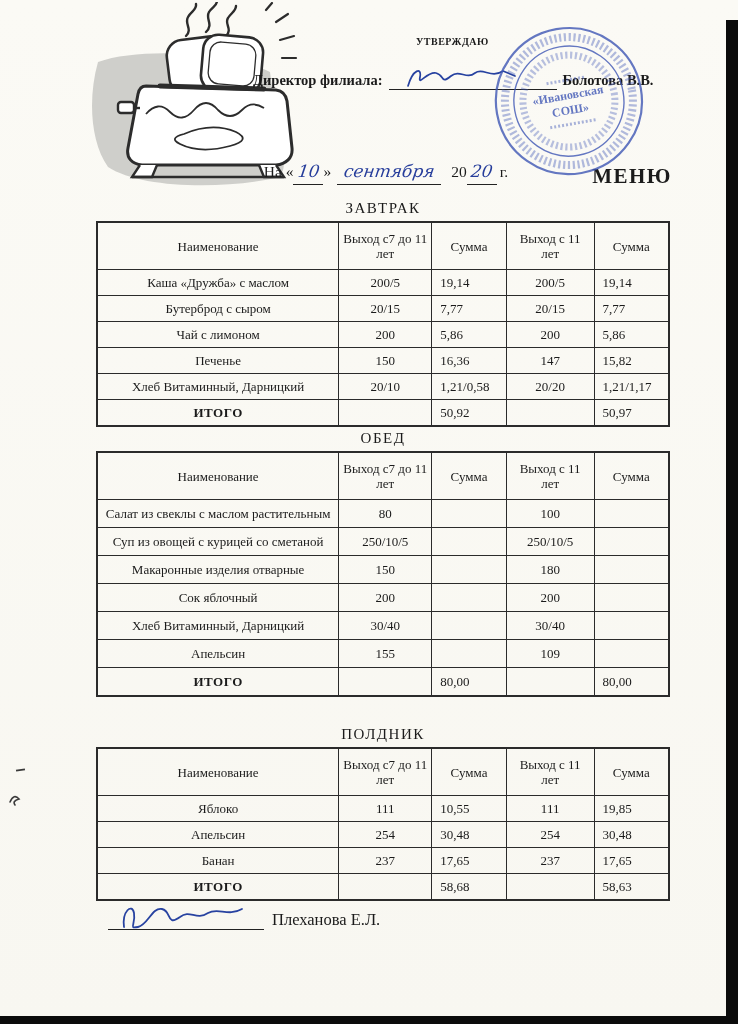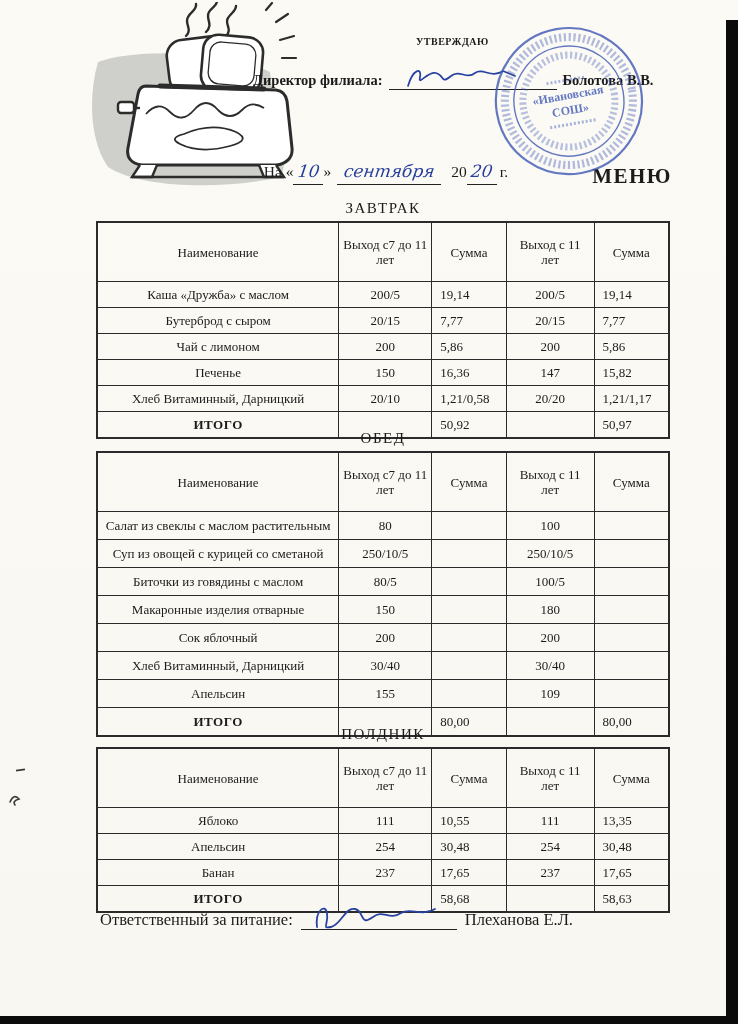--- a/index.html
+++ b/index.html
@@ -39,21 +39,21 @@
   .sec-snack{top:726px;}
   .table-title{text-align:center; font-size:15px; letter-spacing:1.5px; margin-bottom:4px;}
   table.menu{border-collapse:collapse; width:100%; font-size:13px; border:2px solid #2b2b2b; table-layout:fixed;}
   .menu th,.menu td{border:1px solid #2b2b2b; font-weight:normal; padding:1px 4px; text-align:center; overflow:hidden;}
   .menu th:nth-child(1),.menu td:nth-child(1){width:44%;}
   .menu th:nth-child(2),.menu td:nth-child(2){width:16%;}
   .menu th:nth-child(3),.menu td:nth-child(3){width:12.5%;}
   .menu th:nth-child(4),.menu td:nth-child(4){width:15%;}
   .menu th:nth-child(5),.menu td:nth-child(5){width:12.5%;}
   .menu td:nth-child(3),.menu td:nth-child(5){text-align:left; padding-left:8px;}
-  .menu thead th{height:34px; border-bottom:1.6px solid #2b2b2b; padding:12px 4px; line-height:15px;}
+  .menu thead th{height:34px; border-bottom:1.6px solid #2b2b2b; padding:6px 4px; line-height:15px;}
   .menu tbody td{height:23px; white-space:nowrap;}
   .sec-lunch .menu tbody td{height:25px;}
   .menu tr.total td:first-child{font-weight:bold; letter-spacing:.5px;}
   
   .footer-line{position:absolute; left:100px; top:907px; display:flex; align-items:flex-end; font-size:16.5px;}
   .footer-blank{position:relative; display:inline-block; width:156px; height:22px; border-bottom:1.4px solid #222; margin:0 8px;}
   .footer-blank svg{position:absolute; left:8px; bottom:-6px; overflow:visible;}
   
   .edge-right{position:absolute; right:0; top:20px; width:12px; height:1004px; background:#0b0b0b;}
   .edge-bottom{position:absolute; left:0; bottom:0; width:100%; height:8px; background:#0b0b0b;}
@@ -214,27 +214,20 @@
             <td></td>
           </tr>
           <tr>
             <td>Суп из овощей с курицей со сметаной</td>
             <td>250/10/5</td>
             <td></td>
             <td>250/10/5</td>
             <td></td>
           </tr>
           <tr>
-            <td>Биточки из говядины с маслом</td>
-            <td>80/5</td>
-            <td></td>
-            <td>100/5</td>
-            <td></td>
-          </tr>
-          <tr>
             <td>Макаронные изделия отварные</td>
             <td>150</td>
             <td></td>
             <td>180</td>
             <td></td>
           </tr>
           <tr>
             <td>Сок яблочный</td>
             <td>200</td>
             <td></td>
@@ -277,21 +270,21 @@
             <th>Выход с 11 лет</th>
             <th>Сумма</th>
           </tr>
         </thead>
         <tbody>
           <tr>
             <td>Яблоко</td>
             <td>111</td>
             <td>10,55</td>
             <td>111</td>
-            <td>13,35</td>
+            <td>19,85</td>
           </tr>
           <tr>
             <td>Апельсин</td>
             <td>254</td>
             <td>30,48</td>
             <td>254</td>
             <td>30,48</td>
           </tr>
           <tr>
             <td>Банан</td>
@@ -305,21 +298,20 @@
             <td></td>
             <td>58,68</td>
             <td></td>
             <td>58,63</td>
           </tr>
         </tbody>
       </table>
   </section>
 
   <div class="footer-line">
-    <span>Ответственный за питание:</span>
     <span class="footer-blank">
       <svg class="sig" width="140" height="36">
         <path d="M8,28 C6,12 16,4 18,14 C20,26 12,30 22,28 C32,26 36,8 46,10 C56,12 50,28 64,18 C74,10 80,22 92,14 C102,8 112,18 126,10" stroke-width="1.8"></path>
       </svg>
     </span>
     <span>Плеханова Е.Л.</span>
   </div>
 
   <div class="pen-mark-1"></div>
   <div class="pen-mark-2">

